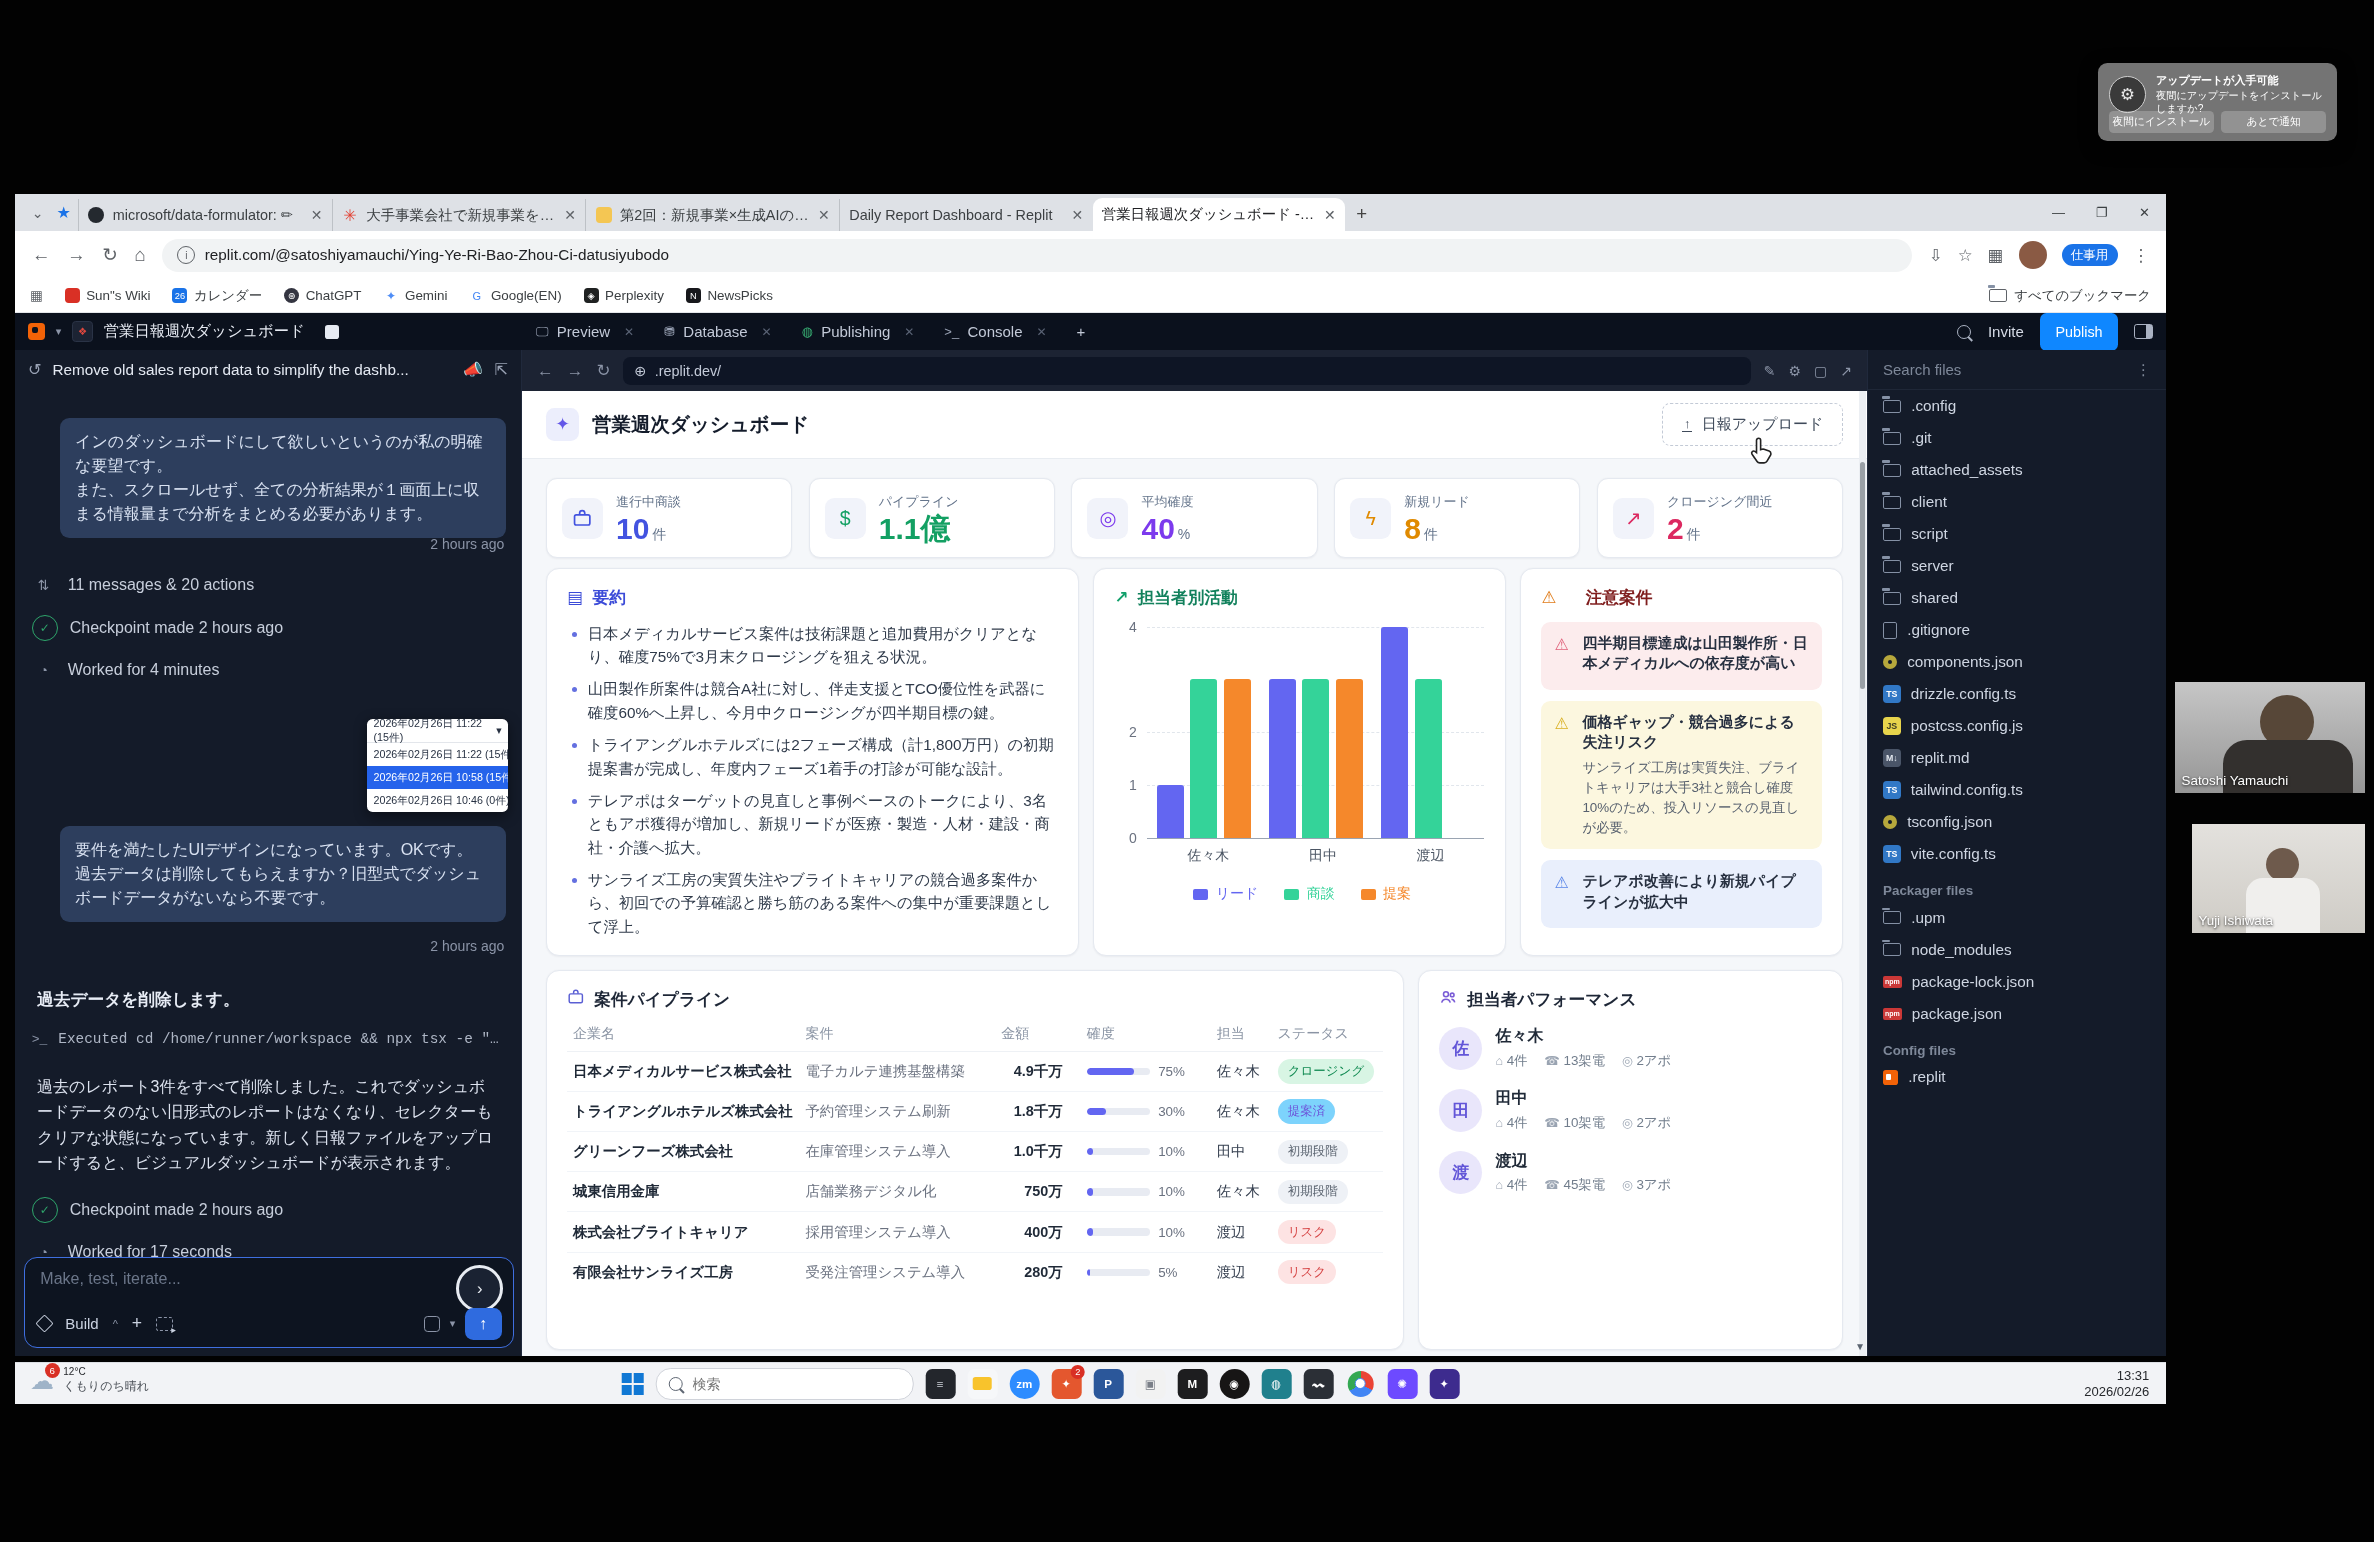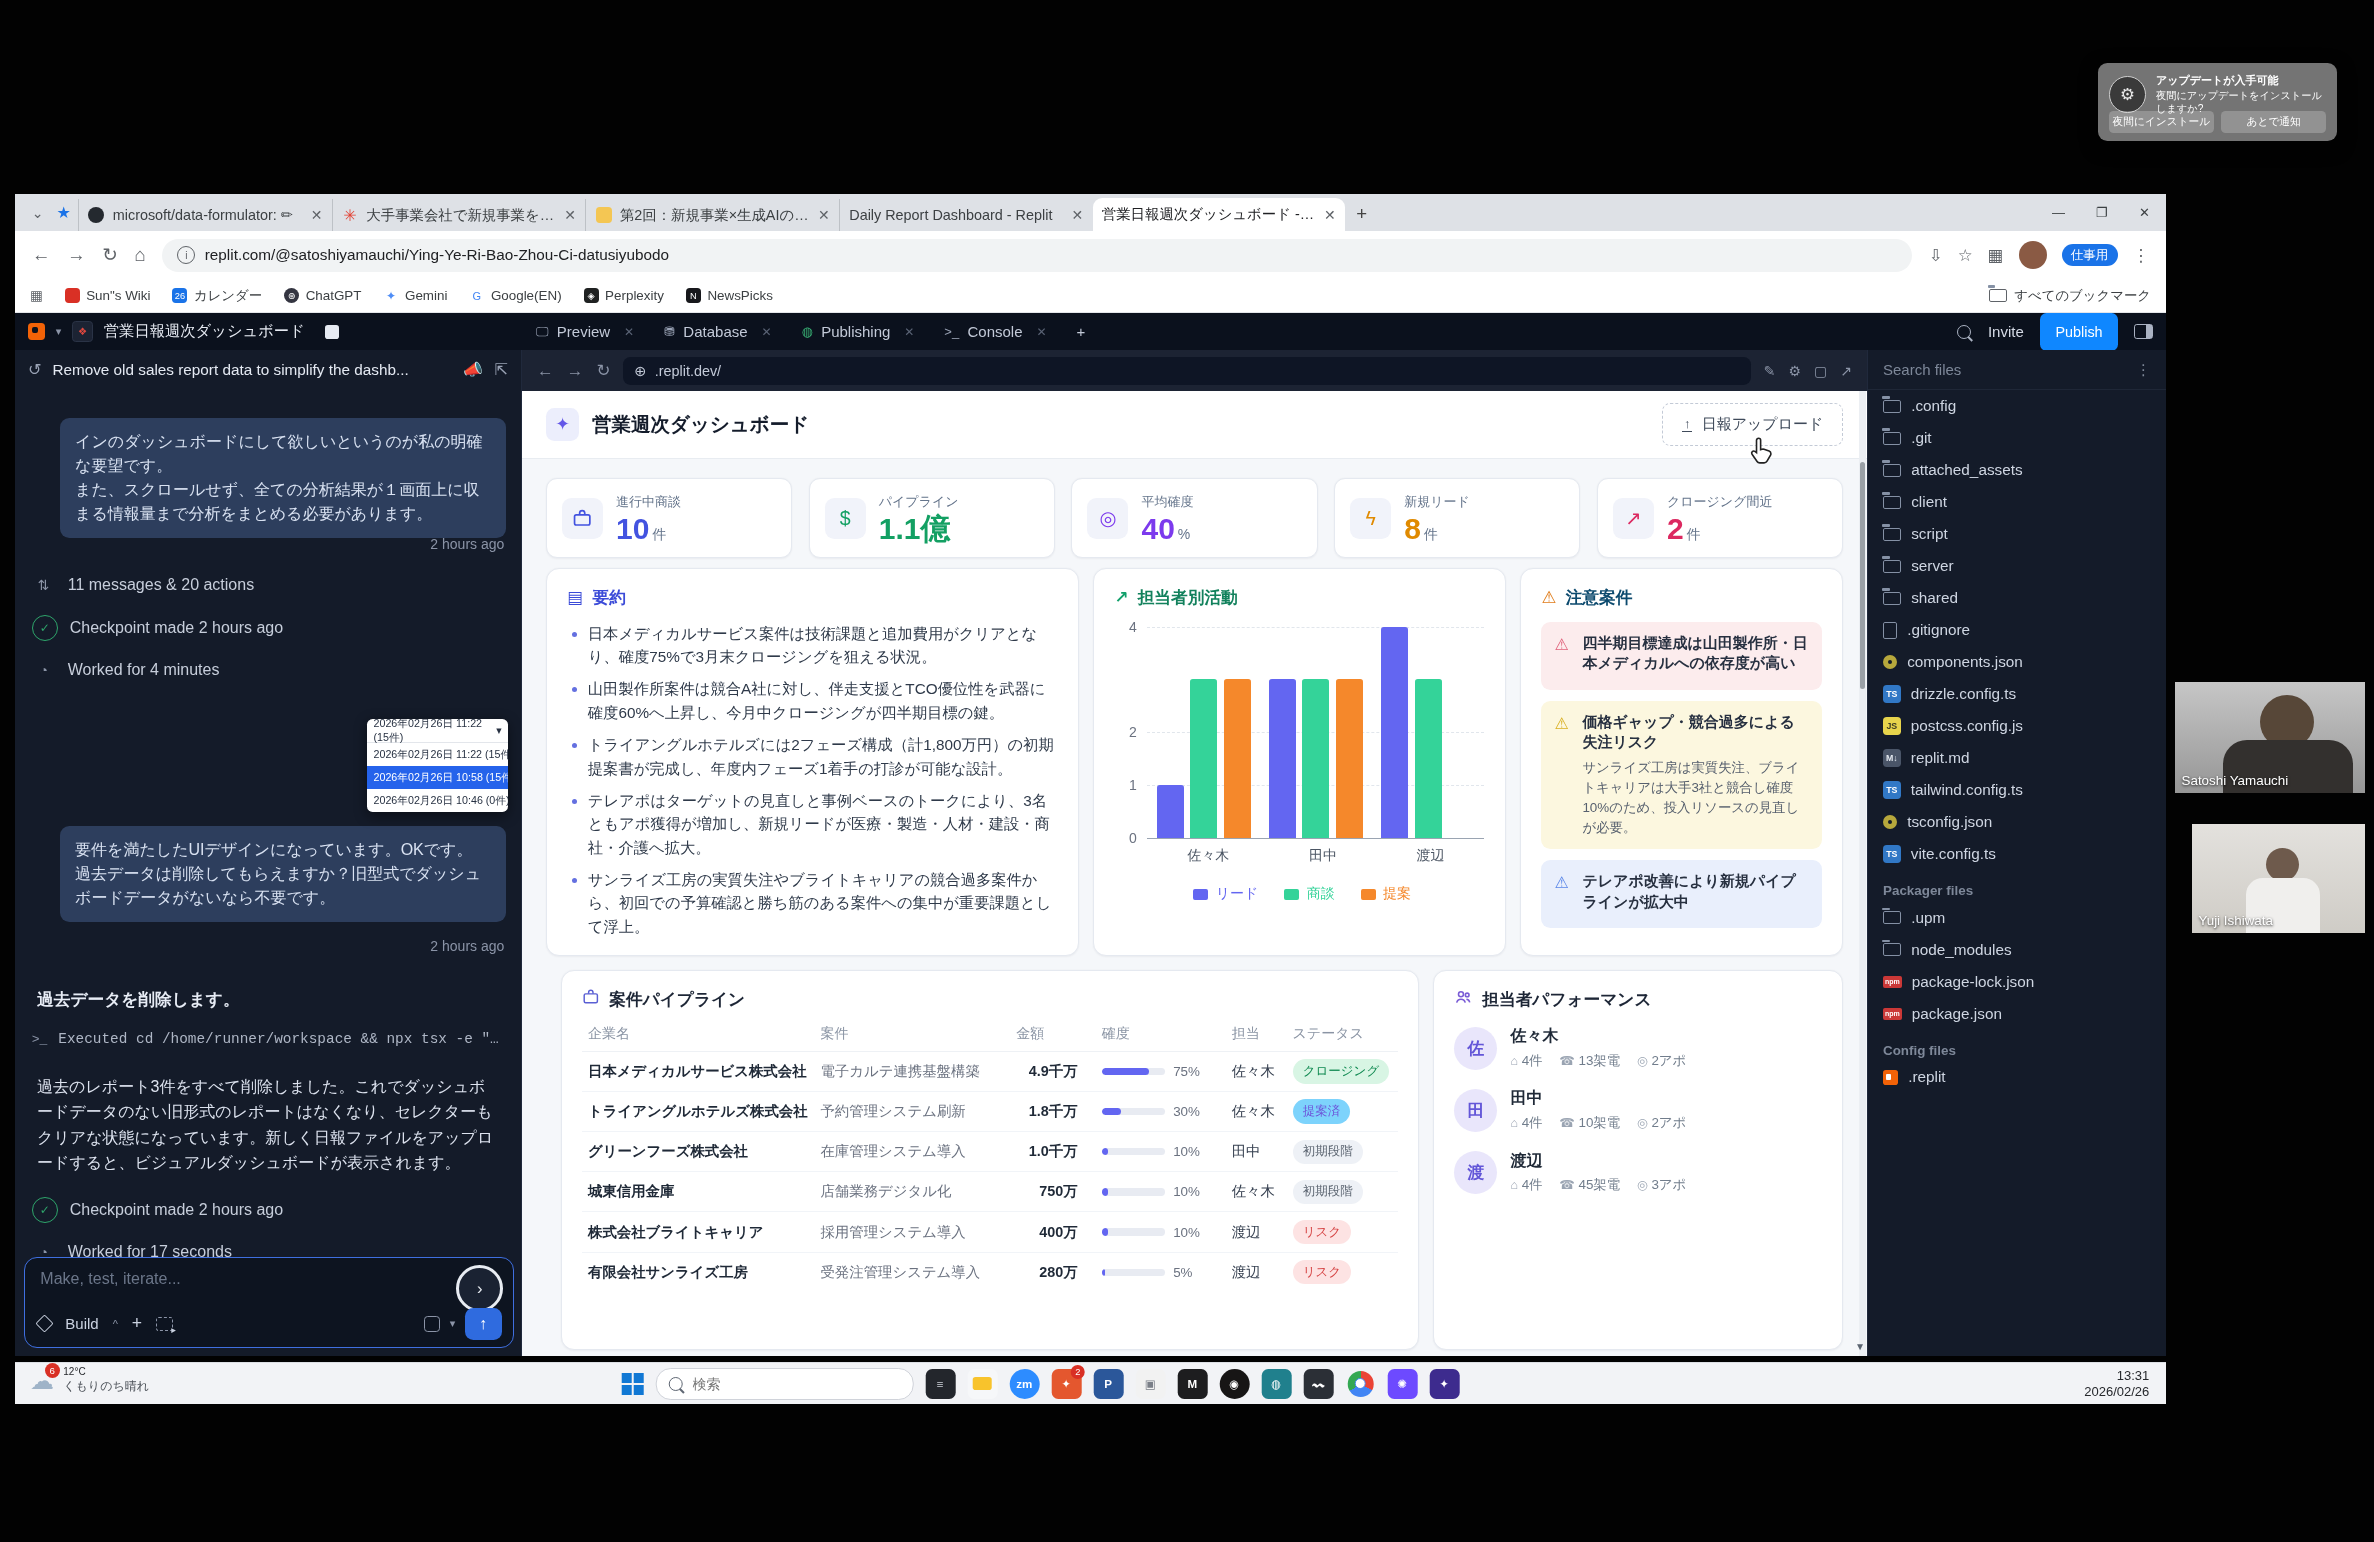--- a/index.html
+++ b/index.html
@@ -155,21 +155,21 @@
   .lgitem{display:flex;align-items:center;gap:7.4px;}
   .sw{width:15px;height:11px;border-radius:1.9px;display:inline-block;}
   .alertstack{margin-top:13px;display:flex;flex-direction:column;gap:11px;}
   .alertcard{border-radius:9.3px;padding:11px 13px 11px 41px;position:relative;}
   .alertcard .aw{position:absolute;left:13px;top:13px;font-size:16px;}
   .alertcard .at{font-size:15px;font-weight:bold;color:#273040;line-height:1.35;margin-bottom:5.6px;}
   .alertcard .ab{font-size:13.4px;color:#57606e;line-height:1.5;}
   .tone-pink{background:#fceced;} .tone-pink .aw{color:#e0607a;}
   .tone-yellow{background:#fcf7df;} .tone-yellow .aw{color:#d9b022;}
   .tone-blue{background:#e9effc;} .tone-blue .aw{color:#5a86e8;}
-  .botrow{position:absolute;top:512px;left:0;right:0;height:380px;display:flex;gap:14px;margin-left:15px;}
+  .botrow{position:absolute;top:512px;left:0;right:0;height:380px;display:flex;gap:14px;}
   .c-pipeline{width:858px;flex:none;}
   .c-perf{flex:1;}
   .ptable{width:100%;border-collapse:collapse;margin-top:7.4px;}
   .ptable th{font-size:14px;color:#8a94a4;font-weight:normal;text-align:left;padding:7.4px 5.6px;border-bottom:0.9px solid #eef1f5;}
   .ptable td{padding:7.4px 5.6px;border-bottom:0.9px solid #f1f4f8;font-size:14.4px;vertical-align:middle;}
   .ptable tr:last-child td{border-bottom:none;}
   .co{font-weight:bold;color:#1f2937;font-size:14.4px;white-space:nowrap;}
   .pj{color:#6b7280;white-space:nowrap;}
   .amt{font-weight:bold;color:#1f2937;text-align:right;white-space:nowrap;}
   .th-r{text-align:center;}
@@ -609,21 +609,21 @@
                           <span class="sw" style="background: rgb(245, 136, 43);"></span>
                           <span style="color: rgb(245, 136, 43);">提案</span>
                         </div>
                       </div>
                   </div>
                 </div>
 
                 <div class="card c-alerts">
                   <div class="cardtitle">
                       <span class="ct-orange">⚠</span>
-                      <span class="txt" style="color:#0c4a6e;">注意案件</span>
+                      <span class="txt" style="color:#7f1d1d;margin-left:20px;">注意案件</span>
                     </div>
                   <div class="alertstack">
                     <div class="alertcard tone-pink">
                       <span class="aw">⚠</span>
                       <div class="at">四半期目標達成は山田製作所・日本メディカルへの依存度が高い</div>
                     </div>
                     <div class="alertcard tone-yellow">
                       <span class="aw">⚠</span>
                       <div class="at">価格ギャップ・競合過多による失注リスク</div>
                       <div class="ab">サンライズ工房は実質失注、ブライトキャリアは大手3社と競合し確度10%のため、投入リソースの見直しが必要。</div>

